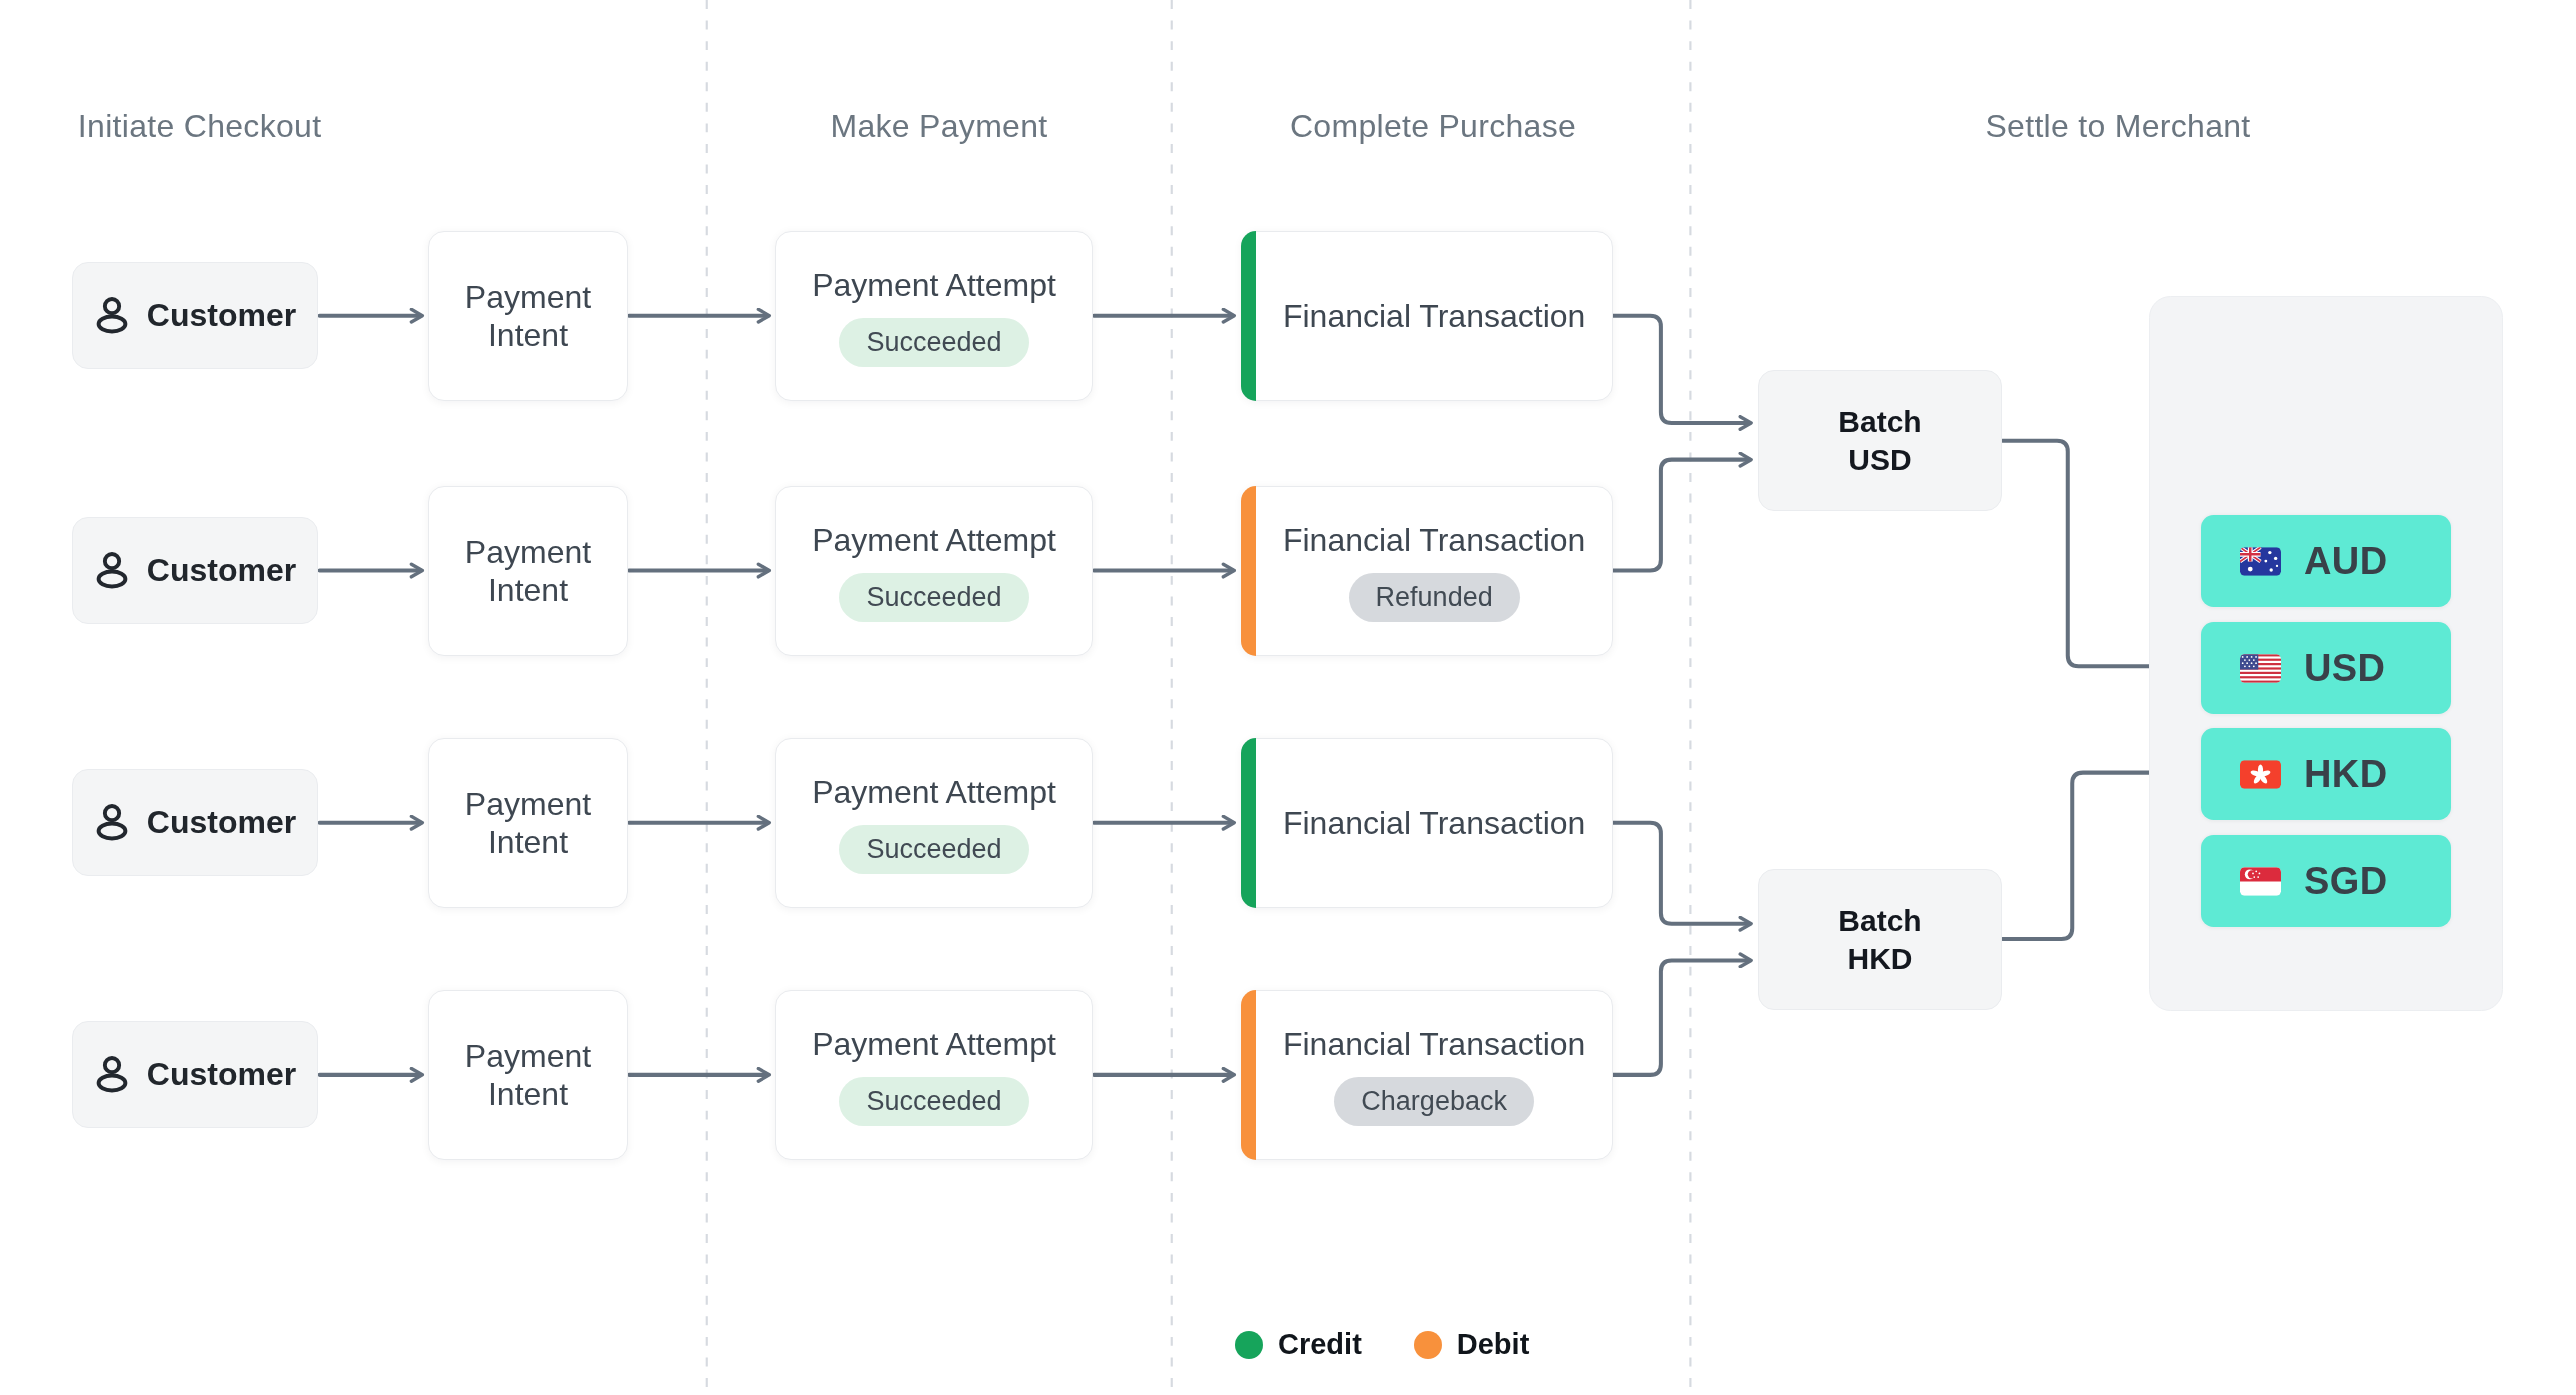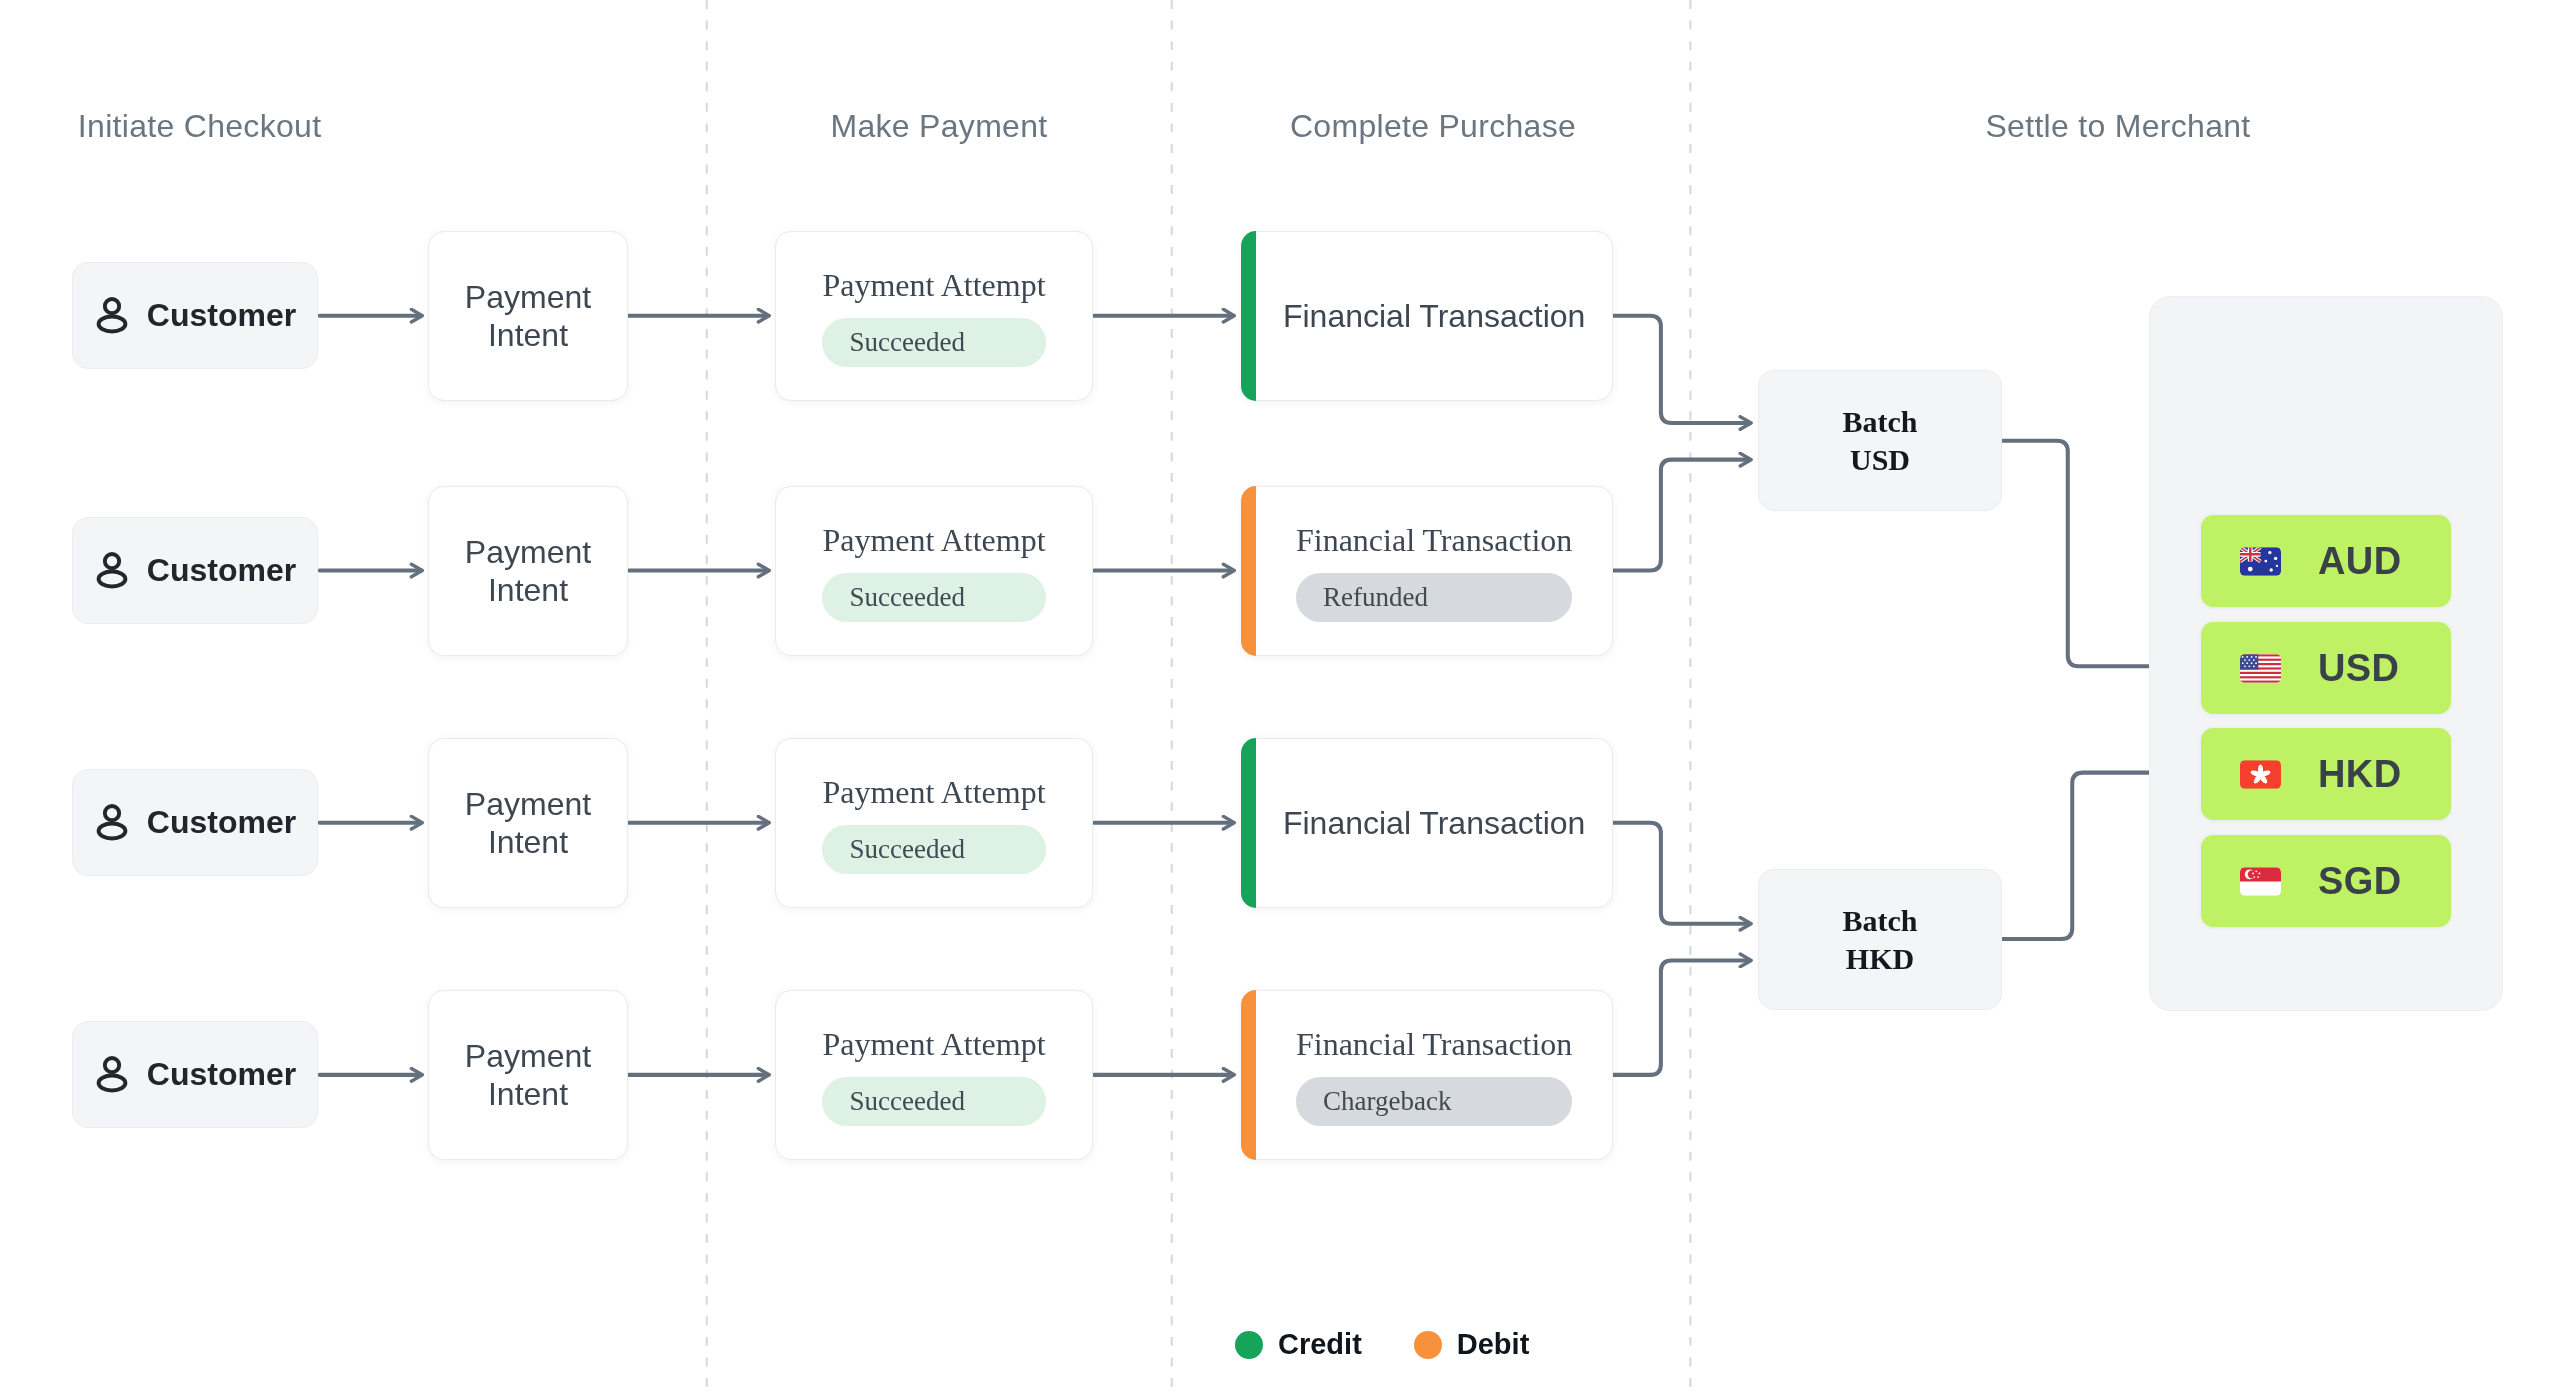--- a/index.html
+++ b/index.html
@@ -20,21 +20,21 @@
   .white-node{background:#ffffff;border:1.3px solid #E9EBEE;box-shadow:0 1.8px 9px rgba(18,26,40,.05);}
   .grey-node{background:#F4F5F6;border:1.3px solid #EAECEF;}
 
   .customer{left:72px;width:246px;height:107px;gap:17px;}
   .customer-label{font-size:32px;font-weight:700;color:#21262C;}
 
   .intent{left:428px;width:200px;height:170px;}
   .attempt{left:775px;width:318px;height:170px;}
   .ftx{left:1241px;width:372px;height:170px;padding-left:14.3px;}
 
-  .stack{display:flex;flex-direction:column;justify-content:center;font-family:Liberation Serif, serif;}
+  .stack{display:flex;flex-direction:column;align-items:center;justify-content:center;}
   .title{font-size:32px;font-weight:500;color:#3E4751;line-height:38px;text-align:center;}
   .nowrap{white-space:nowrap;}
 
   .badge{
     margin-top:14px;height:49px;padding:0 27px;border-radius:25px;
     display:flex;align-items:center;font-size:27px;font-weight:500;color:#414A53;white-space:nowrap;
   }
 
   .bar{position:absolute;left:-1.3px;top:-1.3px;bottom:-1.3px;width:15px;border-radius:16px 0 0 16px;}
 
@@ -42,22 +42,22 @@
   .batch-line{font-size:30px;font-weight:700;color:#14181F;line-height:38px;text-align:center;}
 
   .wallet{
     position:absolute;left:2149px;top:296px;width:354px;height:715px;box-sizing:border-box;
     background:#F3F4F6;border:1.3px solid #ECEEF1;border-radius:21.5px;
   }
   .wallet-title{position:absolute;top:57px;left:0;right:0;text-align:center;
     font-size:29.5px;font-weight:700;color:#1B2128;line-height:34px;}
   .currency-card{
     position:absolute;left:51px;width:250px;height:92px;box-sizing:border-box;
-    background:#bef264;border-radius:12.5px;display:flex;align-items:center;
-    padding-left:39px;gap:37px;box-shadow:0 0.9px 4.5px rgba(18,26,40,.06);
+    background:#5eead4;border-radius:12.5px;display:flex;align-items:center;
+    padding-left:39px;gap:23px;box-shadow:0 0.9px 4.5px rgba(18,26,40,.06);
   }
   .currency-label{font-size:38px;font-weight:600;color:#394149;letter-spacing:0.4px;}
   .flag{width:41px;height:29px;border-radius:4.5px;display:block;}
 
   .legend{position:absolute;left:1235px;top:1294px;display:flex;gap:52px;align-items:center;}
   .legend-item{display:flex;align-items:center;gap:15px;font-size:29px;font-weight:700;color:#10151B;margin-top:34px;}
   .dot{width:28px;height:28px;border-radius:50%;}
 </style>
 </head>
 <body>

